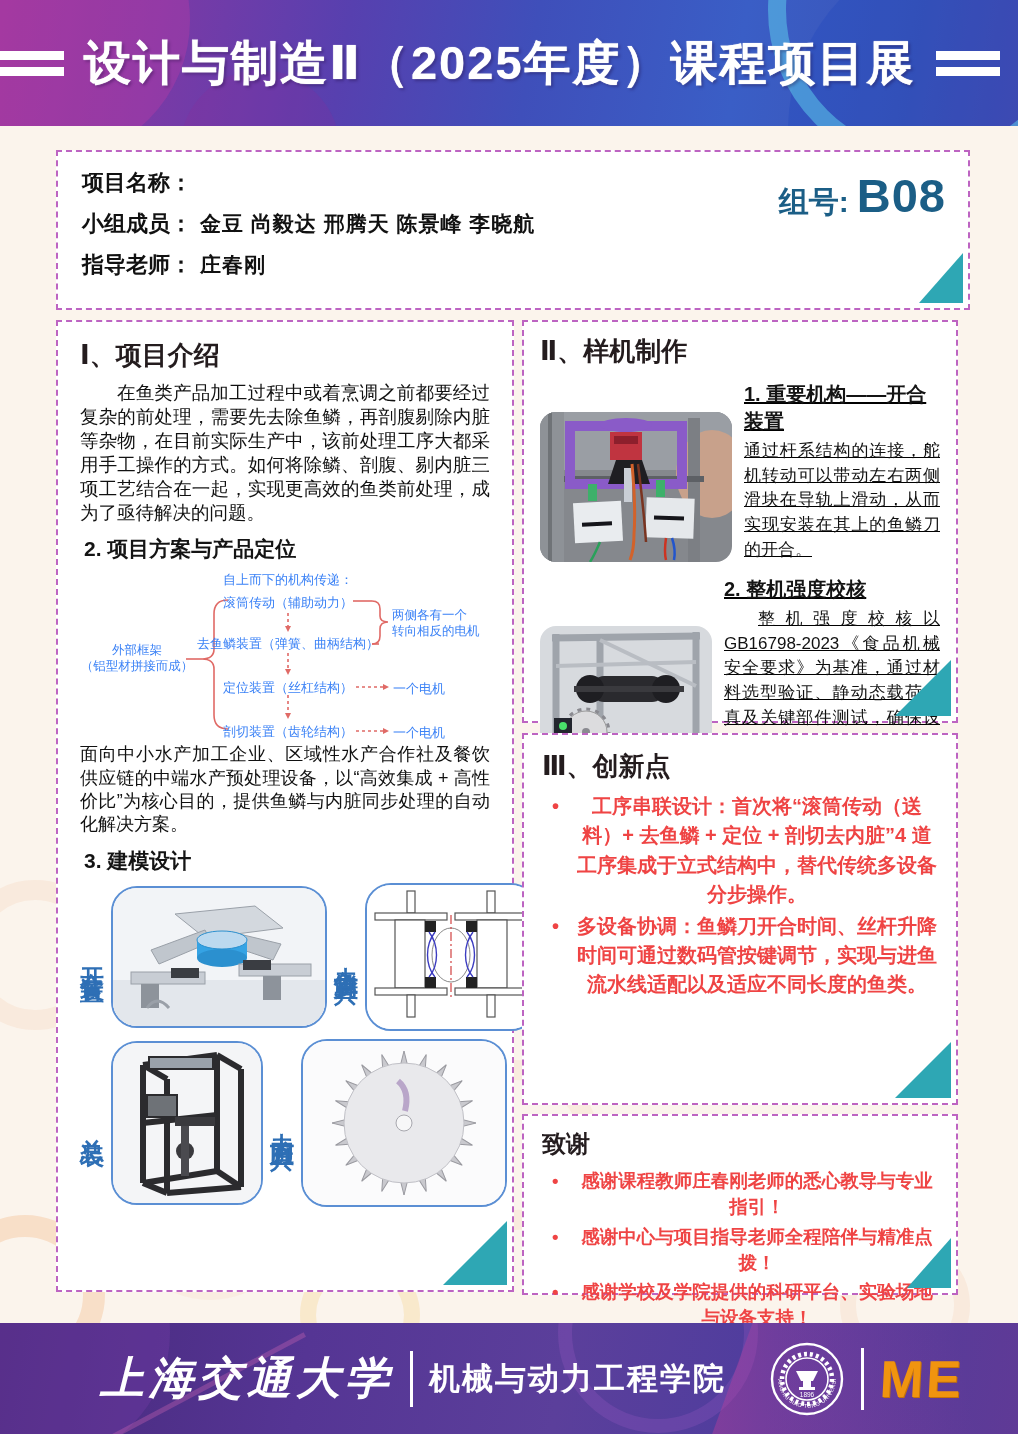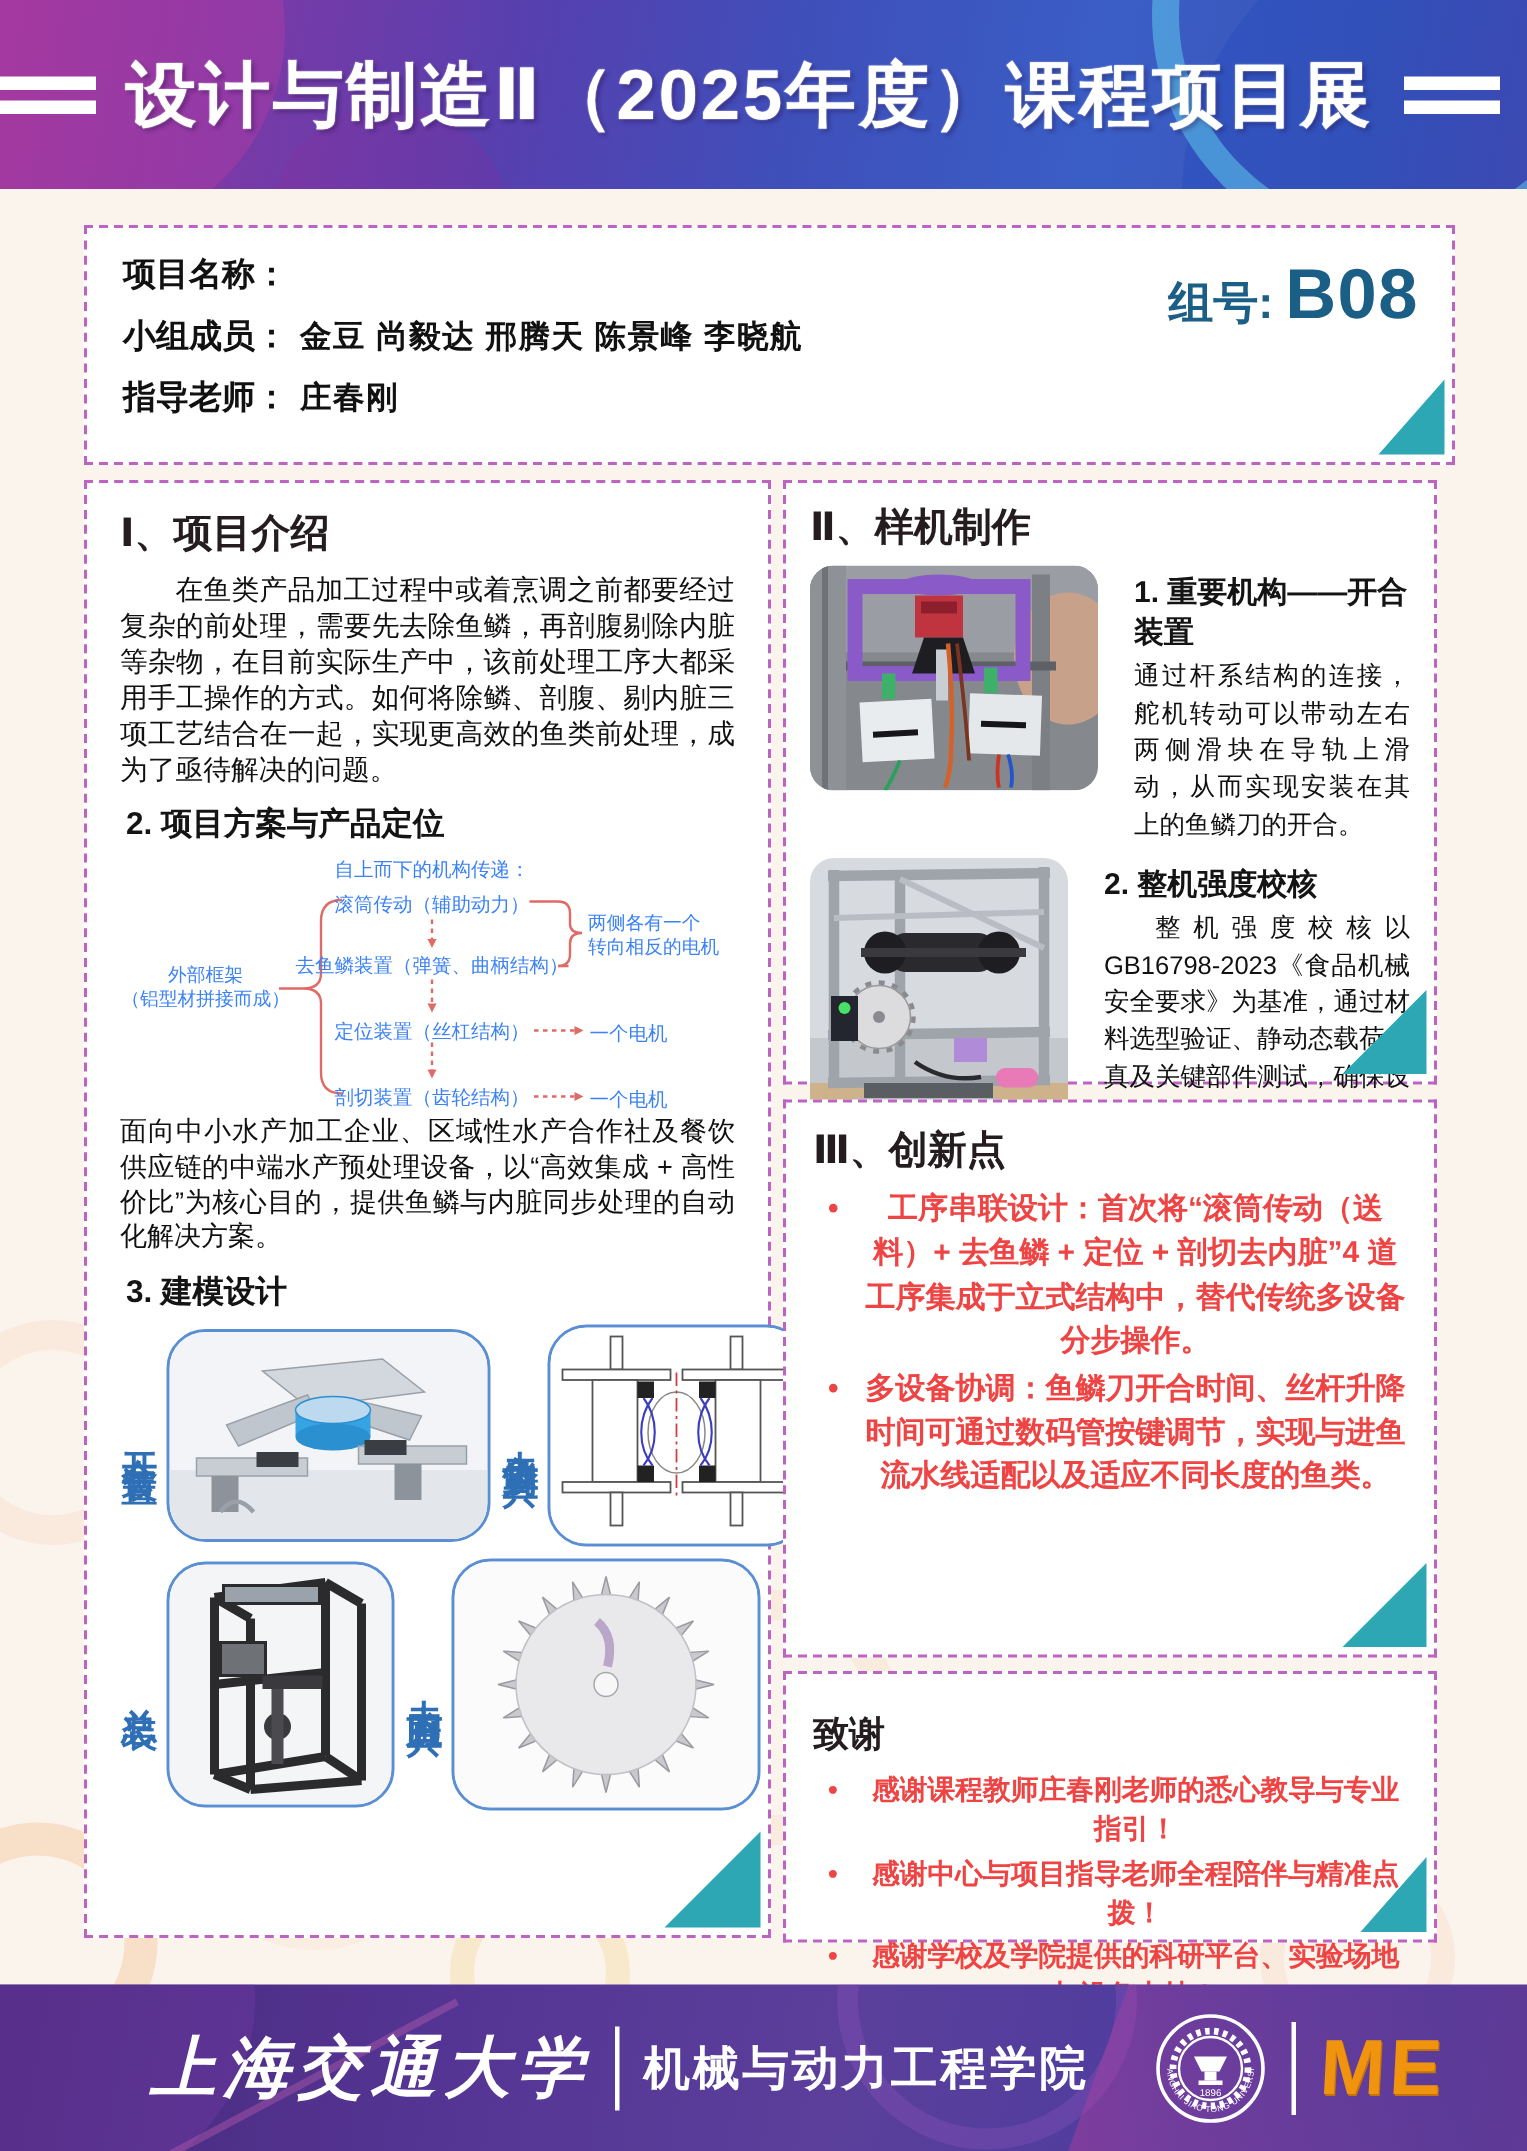--- a/index.html
+++ b/index.html
@@ -63,32 +63,32 @@
 
   
   .models-row{display:flex;align-items:center;gap:7px;margin-top:8px;}
   .vlabel{writing-mode:vertical-rl;text-orientation:upright;font-size:24px;font-weight:800;
           color:#2e6fb5;letter-spacing:4px;line-height:1;flex:0 0 auto;}
   .mcard{border:2px solid #5b8fd4;border-radius:26px;background:#fff;overflow:hidden;
          display:flex;align-items:center;justify-content:center;flex:0 0 auto;}
 
   
   .box2{left:522px;top:320px;width:436px;height:403px;padding:12px 16px;}
-  .proto-row{display:flex;gap:24px;margin-top:4px;align-items:flex-start;}
+  .proto-row{display:flex;gap:12px;margin-top:4px;align-items:flex-end;text-decoration:underline;}
   .photo{border-radius:16px;overflow:hidden;flex:0 0 auto;}
   .item-title{font-size:20px;font-weight:800;color:#141414;margin:4px 0 4px 0;}
   .item-text{font-size:17px;line-height:1.45;color:#111;text-align:justify;}
 
   .box3{left:522px;top:733px;width:436px;height:372px;padding:14px 18px;}
   .blist{margin:4px 0 0 0;padding:0;list-style:none;}
   .blist li{position:relative;padding-left:34px;font-weight:800;color:#ef4444;text-align:center;}
   .blist li::before{content:"•";position:absolute;left:10px;top:0;}
   .box3 .blist li{font-size:20px;line-height:1.47;margin-bottom:2px;}
 
-  .box4{left:522px;top:1114px;width:436px;height:181px;padding:24px 18px;}
+  .box4{left:522px;top:1114px;width:436px;height:181px;padding:12px 18px;}
   .box4 .sec-title{font-size:24px;}
   .box4 .blist li{font-size:18.5px;line-height:1.42;margin-bottom:3px;}
 
   
   .footer{position:absolute;left:0;top:1323px;width:100%;height:111px;overflow:hidden;
           background:linear-gradient(100deg,#47297b 0%,#553594 30%,#5b3f9b 55%,#4f3d9e 75%,#5f3a96 100%);}
   .footer .dec{position:absolute;}
   .footer .fd1{right:-60px;top:-40px;width:340px;height:220px;background:linear-gradient(60deg,rgba(195,62,155,.40),rgba(195,62,155,0) 65%);transform:rotate(20deg);}
   .footer .fd2{left:60px;top:70px;width:260px;height:5px;background:rgba(225,110,185,.30);transform:rotate(-28deg);}
   .footer .fd3{left:-90px;top:-120px;width:260px;height:260px;border-radius:50%;background:rgba(120,60,170,.35);}

